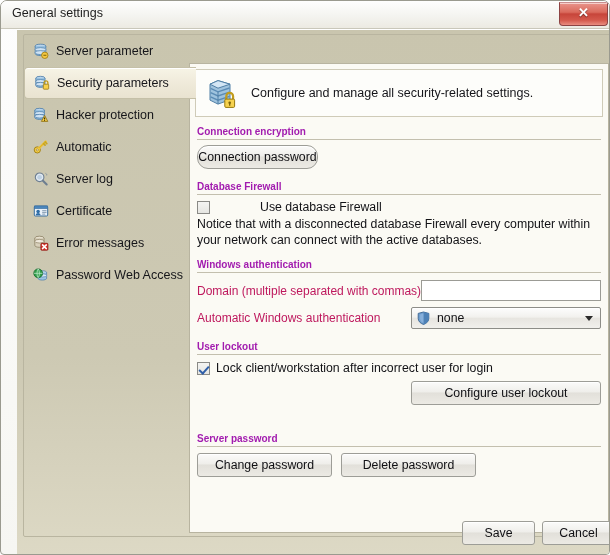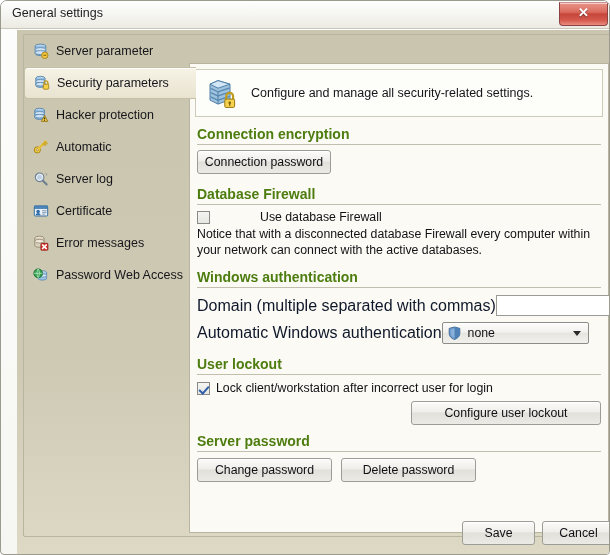--- a/index.html
+++ b/index.html
@@ -153,23 +153,23 @@
   .content {
     position: absolute;
     left: 0; top: 58px;
     width: 418px;
     height: 410px;
     box-sizing: border-box;
     padding: 0 7px;
   }
 
   .section-title {
-    font-size: 14px;
+    font-size: 10px;
     font-weight: bold;
-    color: #4d7c0f;
+    color: #a21caf;
     padding: 4px 0 2px 0;
   }
   .rule {
     height: 1px;
     background: #c3bfae;
     margin-bottom: 5px;
   }
   .para {
     font-size: 12.3px;
     color: #121216;
@@ -230,22 +230,22 @@
     background: #ffffff;
     height: 21px;
     box-sizing: border-box;
     font-size: 12.3px;
     font-family: "Liberation Sans", sans-serif;
     color: #111;
     padding: 0 4px;
   }
 
   .field-label {
-    font-size: 16px;
-    color: #0f172a;
+    font-size: 12px;
+    color: #be185d;
     white-space: nowrap;
   }
 
   
   .combo {
     position: relative;
     height: 22px;
     border: 1px solid #8d8d88;
     border-radius: 2px;
     background: linear-gradient(to bottom, #fdfdfd 0%, #f2f1ee 45%, #e7e5e0 52%, #f1f0ec 100%);
@@ -425,41 +425,41 @@
           </svg>
         </span>
         <span class="panel-header-text">Configure and manage all security-related settings.</span>
       </div>
 
       <div class="content">
 
         
         <div class="section-title">Connection encryption</div>
         <div class="rule"></div>
-        <button class="btn" style="width:134px;margin-bottom:8px;">Connection password</button>
+        <button class="btn" style="width:121px;margin-bottom:8px;border-radius:11px;">Connection password</button>
 
         
         <div class="section-title">Database Firewall</div>
         <div class="rule"></div>
         <div class="row" style="margin:5px 0 3px 0;gap:44px;">
           <span class="cbx"></span>
           <span class="cbx-label">Use database Firewall</span>
         </div>
         <div class="para">Notice that with a disconnected database Firewall every computer within your network can connect with the active databases.</div>
 
         
         <div class="section-title">Windows authentication</div>
         <div class="rule"></div>
 
         <div class="row" style="margin:7px 0 6px 0;">
           <span class="field-label">Domain (multiple separated with commas)</span>
           <input class="txtinput" style="width: 190px; margin-left: auto;" value="">
         </div>
 
-        <div class="row" style="margin:6px 12px 8px 0;">
+        <div class="row" style="margin:6px 0 8px 0;">
           <span class="field-label">Automatic Windows authentication</span>
           <div class="combo" style="width:190px;margin-left:auto;">
             <span class="icon" style="margin-left:5px;">
               <svg width="13" height="14" viewBox="0 0 13 14">
                 <path d="M6.5 1L11.8 2.4v5c0 3.1-2.4 5-5.3 6.1C3.6 12.4 1.2 10.5 1.2 7.4v-5z" fill="#6f9ed0" stroke="#3a638f" stroke-width=".9"></path>
                 <path d="M6.5 1L11.8 2.4v5c0 3.1-2.4 5-5.3 6.1z" fill="#4e81b6"></path>
                 <path d="M3.1 3.4l3.4-.9v9.6c-2-.9-3.4-2.3-3.4-4.5z" fill="#9cc0e4" opacity=".55"></path>
               </svg>
             </span>
             <span class="combo-text">none</span>
@@ -467,21 +467,21 @@
           </div>
         </div>
 
         
         <div class="section-title">User lockout</div>
         <div class="rule"></div>
         <div class="row" style="margin:6px 0 6px 0;">
           <span class="cbx checked"></span>
           <span class="cbx-label">Lock client/workstation after incorrect user for login</span>
         </div>
-        <div class="row" style="justify-content:flex-end;margin-bottom:4px;">
+        <div class="row" style="justify-content:flex-end;margin-bottom:24px;">
           <button class="btn" style="width:190px;">Configure user lockout</button>
         </div>
 
         
         <div class="section-title">Server password</div>
         <div class="rule"></div>
         <div class="row" style="margin-top:6px;">
           <button class="btn" style="width:135px;">Change password</button>
           <button class="btn" style="width:135px;margin-left:9px;">Delete password</button>
         </div>

